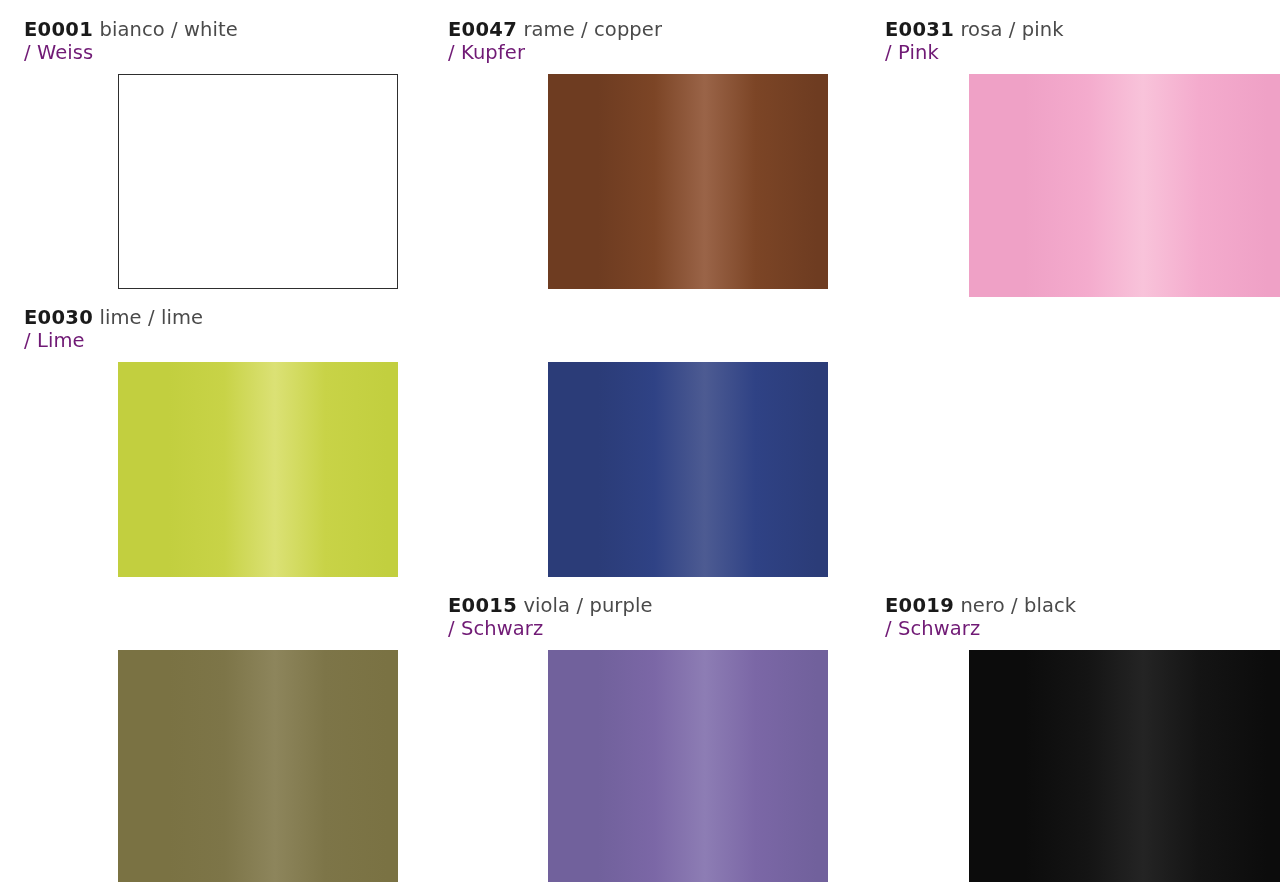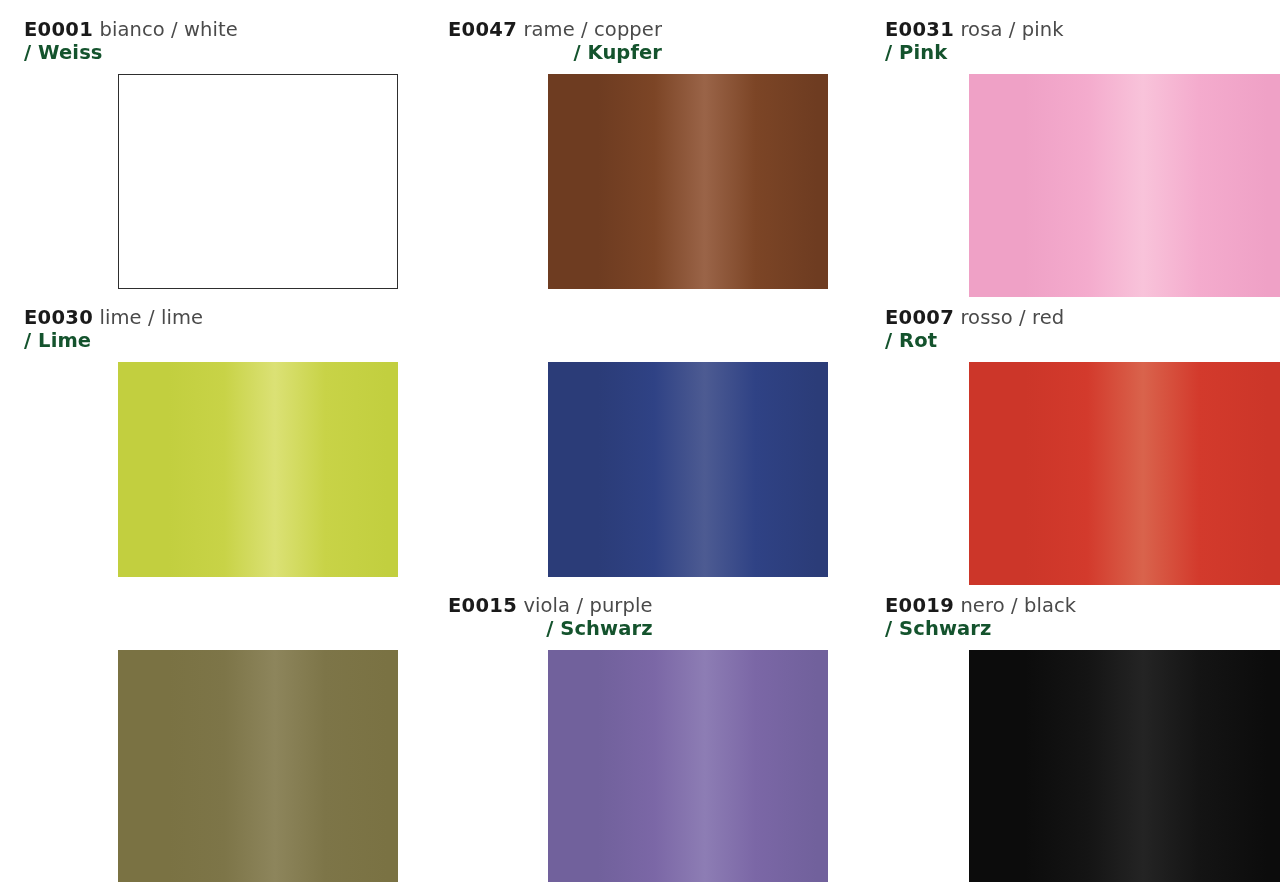--- a/index.html
+++ b/index.html
@@ -32,21 +32,21 @@
     width: 1280px;
     height: 882px;
   }
 
   .swatch-cell {
     position: absolute;
   }
 
   
   .col-0 { left: 0px;   width: 440px; }
-  .col-1 { left: 440px; width: 425px; text-align: right; }
+  .col-1 { left: 440px; width: 425px; }
   .col-2 { left: 865px; width: 415px; }
 
   
   .row-0 { top: 12px;  height: 288px; }
   .row-1 { top: 300px; height: 288px; }
   .row-2 { top: 588px; height: 294px; }
 
   
   .swatch-label {
     position: absolute;
@@ -65,22 +65,22 @@
   .code {
     font-weight: bold;
     color: #1a1a1a;
     letter-spacing: 0.3px;
   }
   .names {
     font-weight: normal;
     color: #4a4a4a;
   }
   .name-de {
-    font-weight: bold;
-    color: #14532d;
+    font-weight: normal;
+    color: #701a75;
   }
 
   
   .patch {
     position: absolute;
     top: 62px;
   }
   .col-0 .patch { left: 118px; width: 280px; height: 215px; }
   .col-1 .patch { left: 108px; width: 280px; height: 215px; }
   .col-2 .patch { left: 104px; width: 311px; height: 223px; }
@@ -139,30 +139,20 @@
         </span>
         <span class="label-line name-de">/ Lime</span>
       </div>
       <div class="patch" style="background: linear-gradient(to right, rgb(194, 207, 63) 0%, rgb(194, 207, 63) 18%, rgb(200, 211, 71) 38%, rgb(219, 225, 117) 56%, rgb(200, 211, 71) 74%, rgb(194, 207, 63) 96%, rgb(194, 207, 63) 100%);"></div>
     </div>
 
     <div class="swatch-cell col-1 row-1">
       <div class="patch" style="background: linear-gradient(to right, rgb(43, 60, 120) 0%, rgb(43, 60, 120) 18%, rgb(47, 66, 133) 38%, rgb(77, 91, 146) 56%, rgb(47, 66, 133) 74%, rgb(43, 60, 120) 96%, rgb(43, 60, 120) 100%);"></div>
     </div>
 
-    <div class="swatch-cell col-2 row-1">
-      <div class="swatch-label">
-        <span class="label-line">
-          <span class="code">E0007</span>
-          <span class="names">rosso / red</span>
-        </span>
-        <span class="label-line name-de">/ Rot</span>
-      </div>
-      <div class="patch" style="background: linear-gradient(to right, rgb(204, 54, 41) 0%, rgb(204, 54, 41) 18%, rgb(211, 58, 44) 38%, rgb(217, 99, 76) 56%, rgb(211, 58, 44) 74%, rgb(204, 54, 41) 96%, rgb(204, 54, 41) 100%);"></div>
-    </div>
 
     <div class="swatch-cell col-0 row-2">
       <div class="patch" style="background: linear-gradient(to right, rgb(122, 114, 67) 0%, rgb(122, 114, 67) 18%, rgb(125, 117, 72) 38%, rgb(141, 133, 92) 56%, rgb(125, 117, 72) 74%, rgb(122, 114, 67) 96%, rgb(122, 114, 67) 100%);"></div>
     </div>
 
     <div class="swatch-cell col-1 row-2">
       <div class="swatch-label">
         <span class="label-line">
           <span class="code">E0015</span>
           <span class="names">viola / purple</span>

